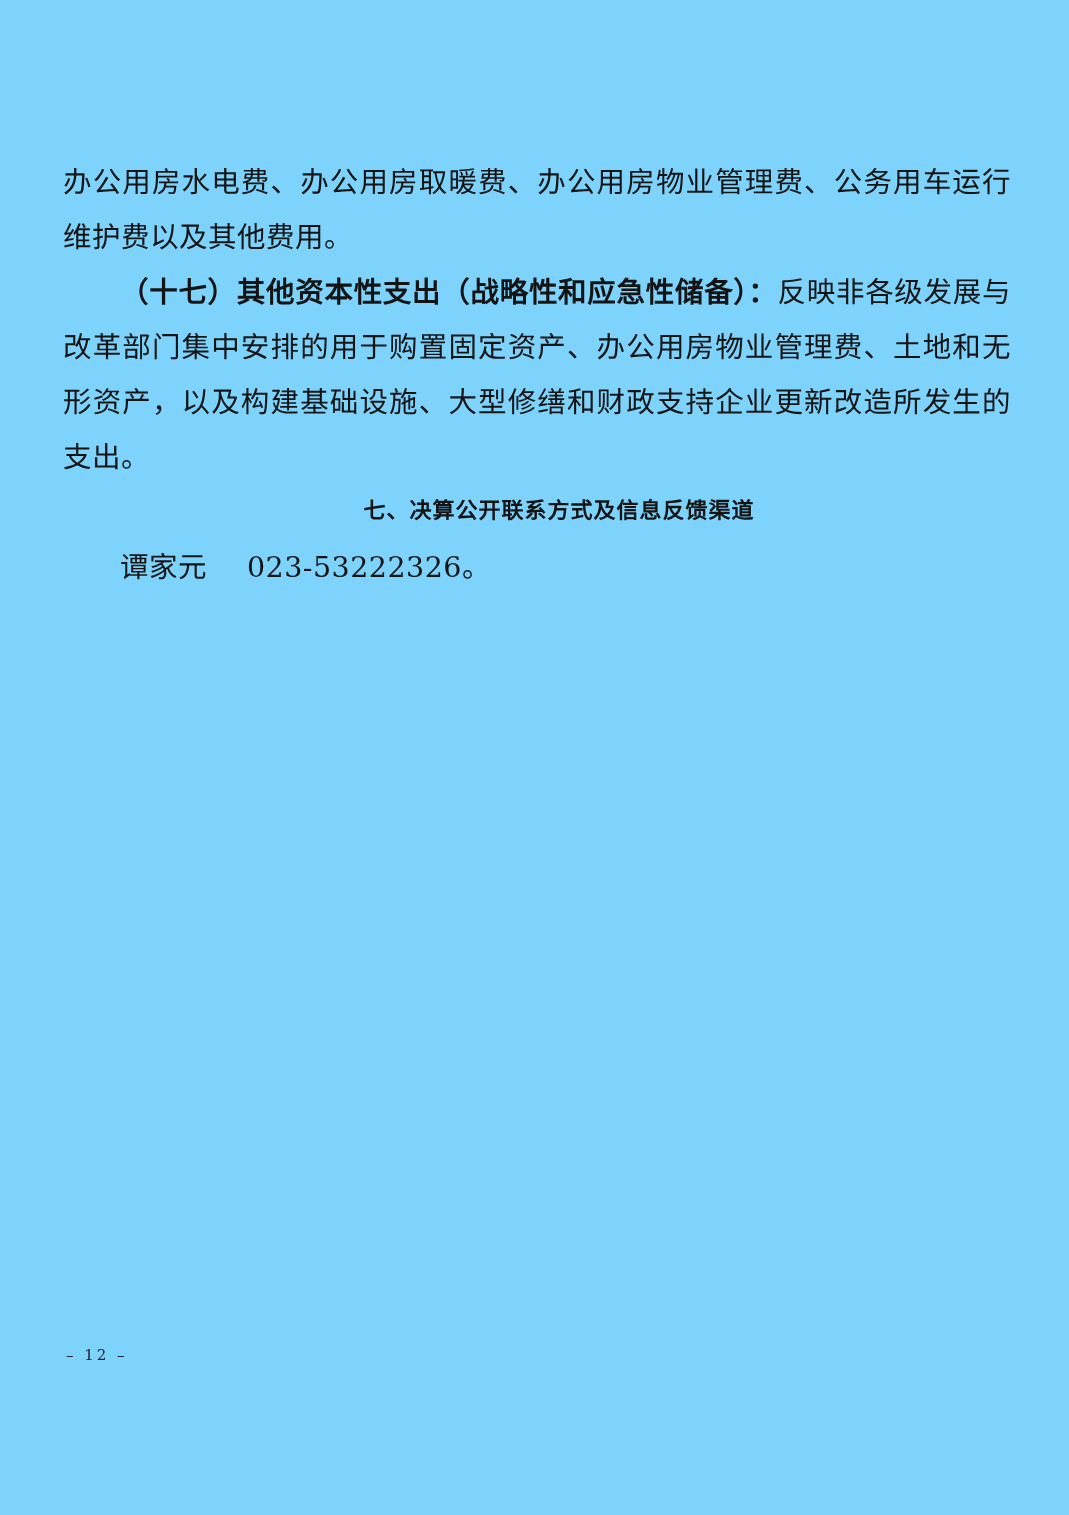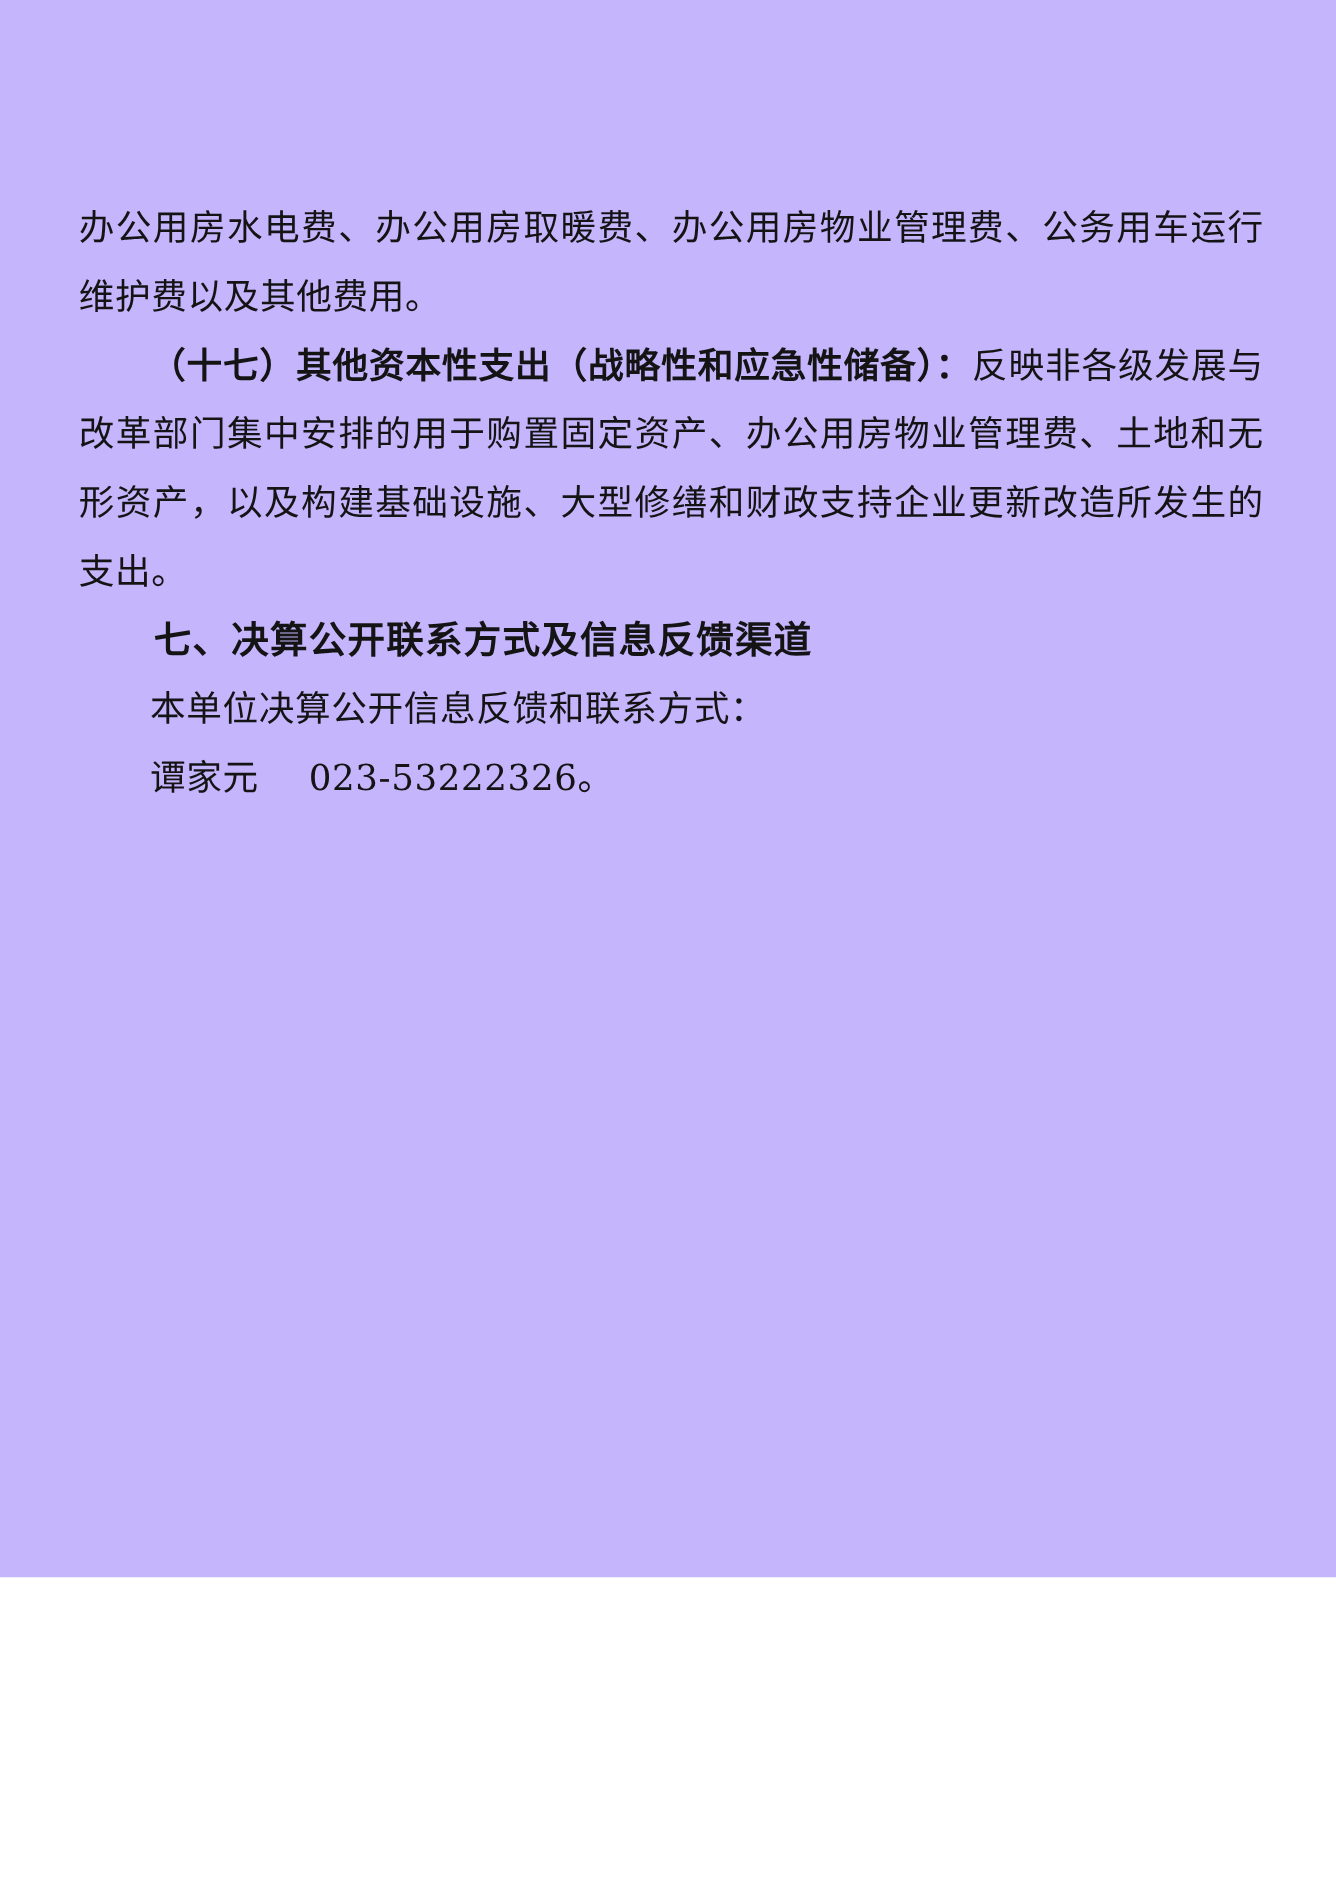--- a/index.html
+++ b/index.html
@@ -3,22 +3,22 @@
 <meta charset="utf-8">
 <style>
   html, body {
     margin: 0;
     padding: 0;
     background: #ffffff;
   }
   .page {
     position: relative;
     width: 1069px;
-    height: 1262px;
-    background: #c4b5fd;
+    height: 1515px;
+    background: #7dd3fc;
     color: #141414;
     font-family: "DejaVu Serif", "Liberation Serif", serif;
     overflow: hidden;
   }
   .content {
     position: absolute;
     top: 155px;
     left: 63px;
     width: 948px;
   }
@@ -31,27 +31,27 @@
     letter-spacing: 0.5px;
   }
   .para.no-indent {
     text-indent: 0;
   }
   .para .lead {
     font-weight: 700;
   }
   .heading {
     margin: 0;
-    font-size: 30px;
+    font-size: 22px;
     line-height: 55px;
     text-indent: 2em;
     font-weight: 700;
-    font-family: Liberation Serif, serif;
+    font-family: Liberation Mono, monospace;
     letter-spacing: 1px;
-    text-align: left;
+    text-align: center;
   }
   .para.plain {
     text-align: left;
   }
   .phone-gap {
     display: inline-block;
     width: 1.4em;
   }
   .page-number {
     position: absolute;
@@ -71,20 +71,19 @@
 
     <p class="para no-indent"><span>办公用房水电费、办公用房取暖费、办公用房物业管理费、公务用车运行维护费以及其他费用。</span></p>
 
 
 
 
     <p class="para"><span class="lead">（十七）其他资本性支出（战略性和应急性储备）：</span><span>反映非各级发展与改革部门集中安排的用于购置固定资产、办公用房物业管理费、土地和无形资产，以及构建基础设施、大型修缮和财政支持企业更新改造所发生的支出。</span></p>
 
     <h2 class="heading">七、决算公开联系方式及信息反馈渠道</h2>
 
-    <p class="para plain">本单位决算公开信息反馈和联系方式：</p>
 
     <p class="para plain"><span>谭家元</span><span class="phone-gap"></span><span>023-53222326。</span></p>
 
   </div>
 
   <div class="page-number">– 12 –</div>
 </div>
 
 </body></html>

